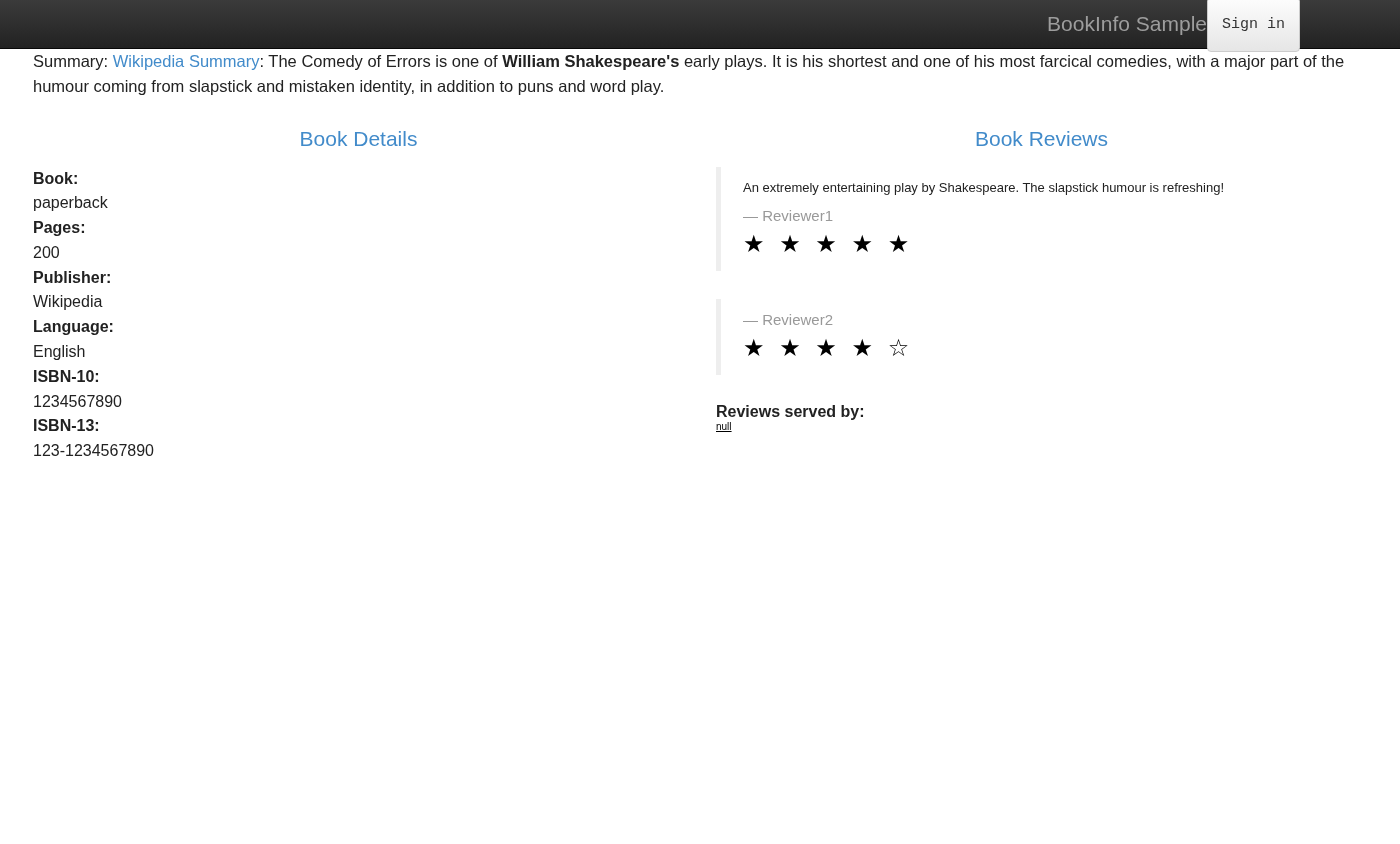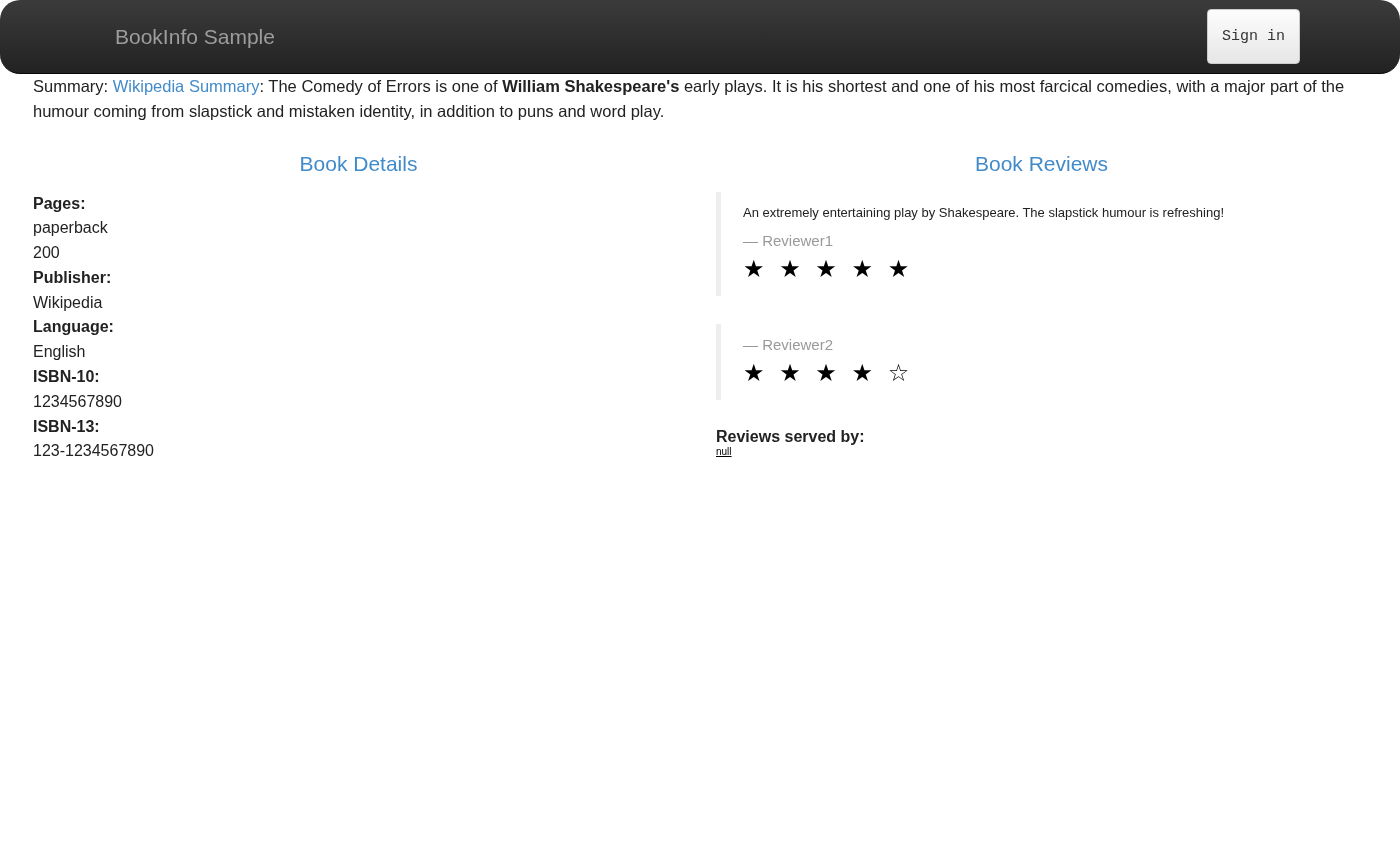--- a/index.html
+++ b/index.html
@@ -5,26 +5,25 @@
     * { box-sizing: border-box; margin: 0; padding: 0; }
     body {
       font-family: -apple-system, BlinkMacSystemFont, "Segoe UI", Helvetica, Arial, sans-serif;
       font-size: 15px;
       color: #333;
       background: #fff;
     }
     .navbar {
       background: linear-gradient(to bottom, #3b3b3b, #222);
       border-bottom: 1px solid #080808;
-      height: 74px;
+      height: 49px;
       display: flex;
       align-items: center;
-      justify-content: space-between;
+      justify-content: flex-end;
       padding: 0 100px 0 115px;
-      border-radius: 20px;
     }
     .navbar-brand {
       color: #9d9d9d;
       font-size: 21px;
       font-weight: 400;
     }
     .btn-signin {
       background: linear-gradient(to bottom, #fdfdfd, #e6e6e6);
       border: 1px solid #ccc;
       border-radius: 4px;
@@ -129,22 +128,23 @@
 
   <p class="summary">
     <span>Summary: </span><a href="#">Wikipedia Summary</a><span>: </span><span>The Comedy of Errors is one of </span><b>William Shakespeare's</b><span> early plays. It is his shortest and one of his most farcical comedies, with a major part of the humour coming from slapstick and mistaken identity, in addition to puns and word play.</span>
   </p>
 
   <div class="row">
 
     <div class="col">
       <h4 class="section-title">Book Details</h4>
       <dl class="details">
+        <dt>Book:</dt>
+        <dd>paperback</dd>
         <dt>Pages:</dt>
-        <dd>paperback</dd>
         <dd>200</dd>
         <dt>Publisher:</dt>
         <dd>Wikipedia</dd>
         <dt>Language:</dt>
         <dd>English</dd>
         <dt>ISBN-10:</dt>
         <dd>1234567890</dd>
         <dt>ISBN-13:</dt>
         <dd>123-1234567890</dd>
       </dl>

